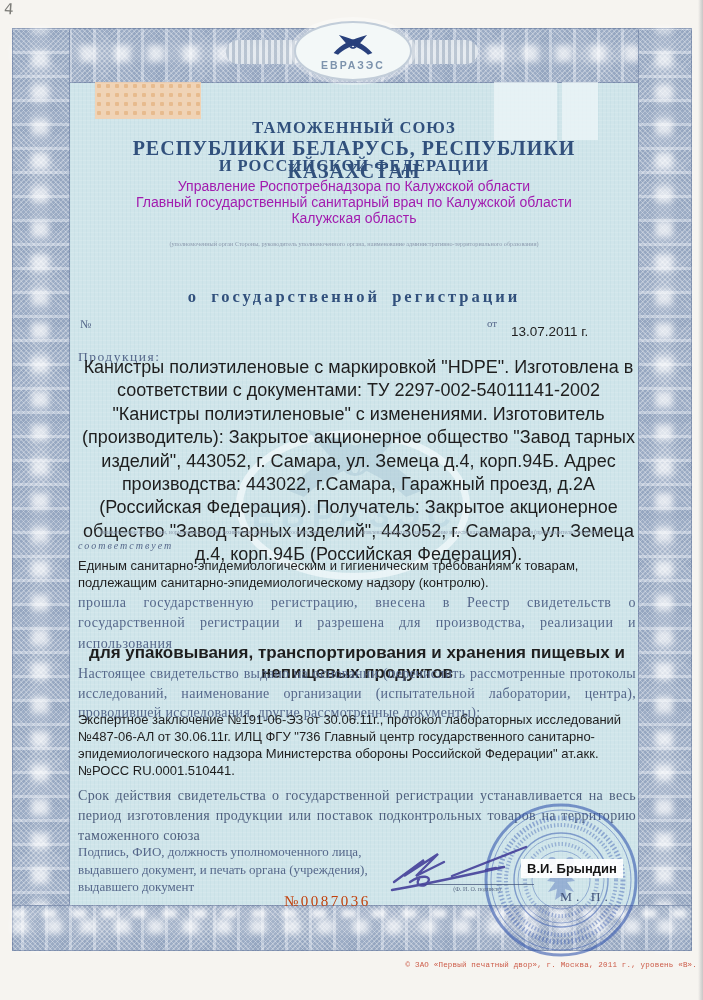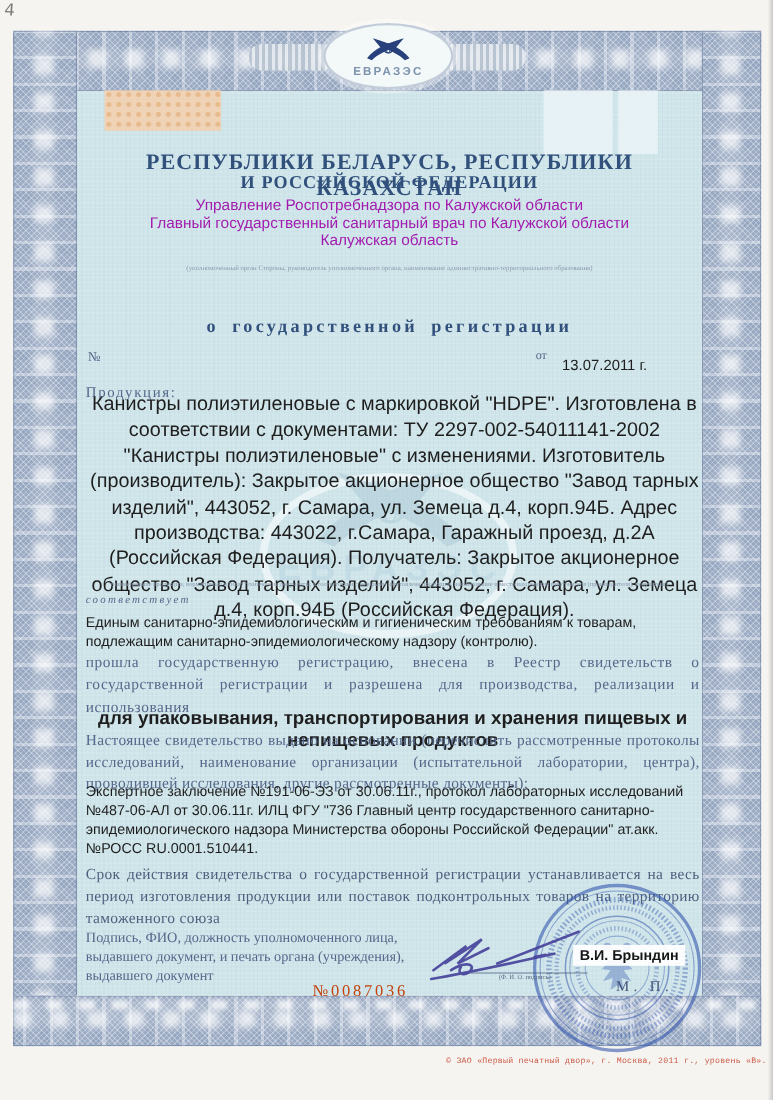--- a/index.html
+++ b/index.html
@@ -157,20 +157,21 @@
       <svg width="44" height="26" viewBox="0 0 100 52">
         <path d="M6,44 C22,24 45,14 82,3 L66,22 C48,26 26,38 16,48 Z" fill="#28407c"></path>
         <path d="M94,44 C78,24 55,14 18,3 L34,22 C52,26 74,38 84,48 Z" fill="#28407c"></path>
         <circle cx="50" cy="24" r="9" fill="none" stroke="#28407c" stroke-width="3"></circle>
         <ellipse cx="50" cy="24" rx="4" ry="9" fill="none" stroke="#28407c" stroke-width="2"></ellipse>
         <line x1="41" y1="24" x2="59" y2="24" stroke="#28407c" stroke-width="2"></line>
       </svg>
       <div class="logo-text">ЕВРАЗЭС</div>
     </div>
 
+    <div class="abs ctr serifnavy hdr1">ТАМОЖЕННЫЙ СОЮЗ</div>
     <div class="abs ctr serifnavy hdr2">РЕСПУБЛИКИ БЕЛАРУСЬ, РЕСПУБЛИКИ КАЗАХСТАН</div>
     <div class="abs ctr serifnavy hdr3">И РОССИЙСКОЙ ФЕДЕРАЦИИ</div>
     <div class="abs ctr fill auth auth1">Управление Роспотребнадзора по Калужской области</div>
     <div class="abs ctr fill auth auth2">Главный государственный санитарный врач по Калужской области</div>
     <div class="abs ctr fill auth auth3">Калужская область</div>
     <div class="abs ctr cap cap1">(уполномоченный орган Стороны, руководитель уполномоченного органа, наименование административно-территориального образования)</div>
 
     <div class="abs ctr serifnavy title-sub">о государственной регистрации</div>
 
     <div class="abs tpl no-label">№</div>

